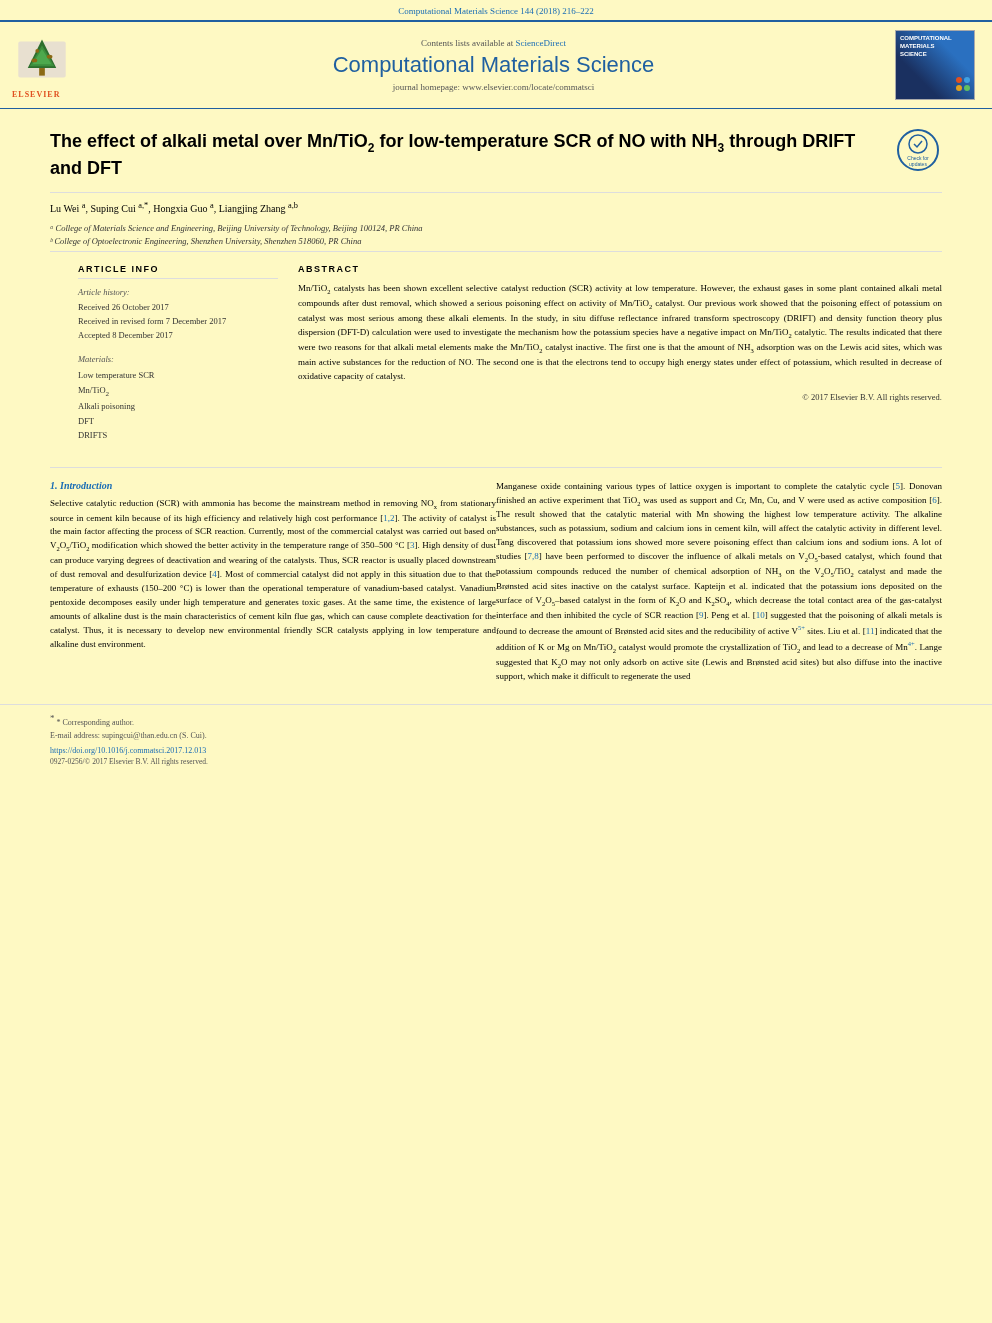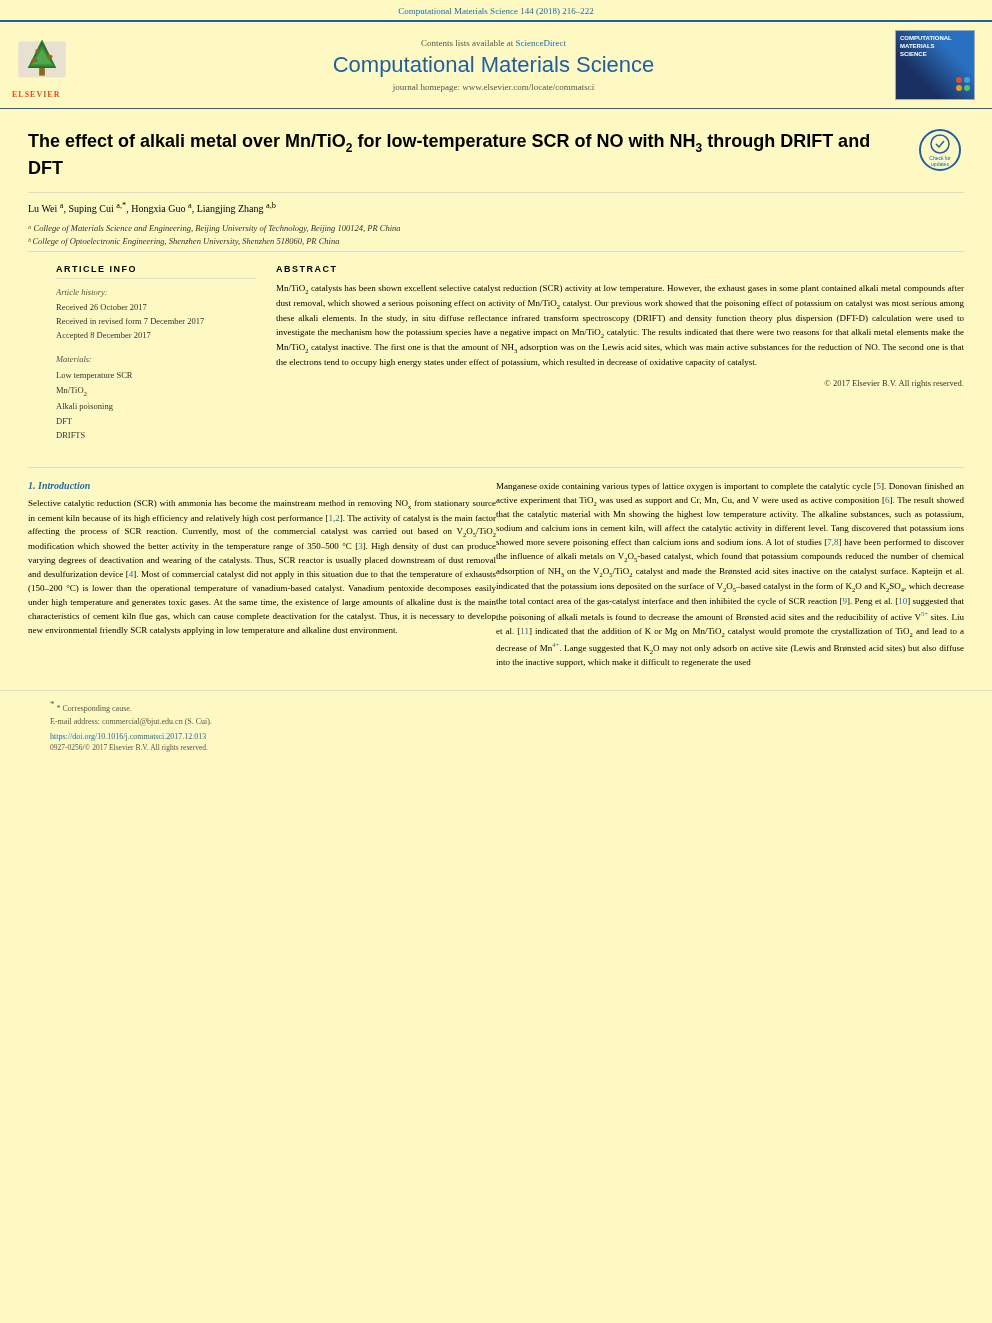--- a/index.html
+++ b/index.html
@@ -133,21 +133,21 @@
     }
 
     .dot {
       width: 6px;
       height: 6px;
       border-radius: 50%;
     }
 
     
     .main-content {
-      padding: 0 28px;
+      padding: 0 50px;
     }
 
     
     .article-title-section {
       padding: 20px 0 10px;
       border-bottom: 1px solid #ddd;
       display: flex;
       align-items: flex-start;
       gap: 10px;
     }
@@ -507,24 +507,24 @@
           Manganese oxide containing various types of lattice oxygen is important to complete the catalytic cycle [<span class="ref-link">5</span>]. Donovan finished an active experiment that TiO<sub>2</sub> was used as support and Cr, Mn, Cu, and V were used as active composition [<span class="ref-link">6</span>]. The result showed that the catalytic material with Mn showing the highest low temperature activity. The alkaline substances, such as potassium, sodium and calcium ions in cement kiln, will affect the catalytic activity in different level. Tang discovered that potassium ions showed more severe poisoning effect than calcium ions and sodium ions. A lot of studies [<span class="ref-link">7,8</span>] have been performed to discover the influence of alkali metals on V<sub>2</sub>O<sub>5</sub>-based catalyst, which found that potassium compounds reduced the number of chemical adsorption of NH<sub>3</sub> on the V<sub>2</sub>O<sub>5</sub>/TiO<sub>2</sub> catalyst and made the Brønsted acid sites inactive on the catalyst surface. Kapteijn et al. indicated that the potassium ions deposited on the surface of V<sub>2</sub>O<sub>5</sub>–based catalyst in the form of K<sub>2</sub>O and K<sub>2</sub>SO<sub>4</sub>, which decrease the total contact area of the gas-catalyst interface and then inhibited the cycle of SCR reaction [<span class="ref-link">9</span>]. Peng et al. [<span class="ref-link">10</span>] suggested that the poisoning of alkali metals is found to decrease the amount of Brønsted acid sites and the reducibility of active V<sup>5+</sup> sites. Liu et al. [<span class="ref-link">11</span>] indicated that the addition of K or Mg on Mn/TiO<sub>2</sub> catalyst would promote the crystallization of TiO<sub>2</sub> and lead to a decrease of Mn<sup>4+</sup>. Lange suggested that K<sub>2</sub>O may not only adsorb on active site (Lewis and Brønsted acid sites) but also diffuse into the inactive support, which make it difficult to regenerate the used
         </div>
       </div>
     </div>
 
   </div>
 
   <div class="footer">
     <div class="footer-note">
       <span class="footnote-star">*</span>
-      <span>* Corresponding cause.</span>
+      <span>* Corresponding author.</span>
     </div>
     <div class="footer-note">
       <span>E-mail address:</span>
-      <span class="link">commercial@bjut.edu.cn</span>
+      <span class="link">supingcui@than.edu.cn</span>
       <span>(S. Cui).</span>
     </div>
     <div class="footer-doi">https://doi.org/10.1016/j.commatsci.2017.12.013</div>
     <div class="footer-issn">0927-0256/© 2017 Elsevier B.V. All rights reserved.</div>
   </div>
 
 </div>
 
 </body></html>

